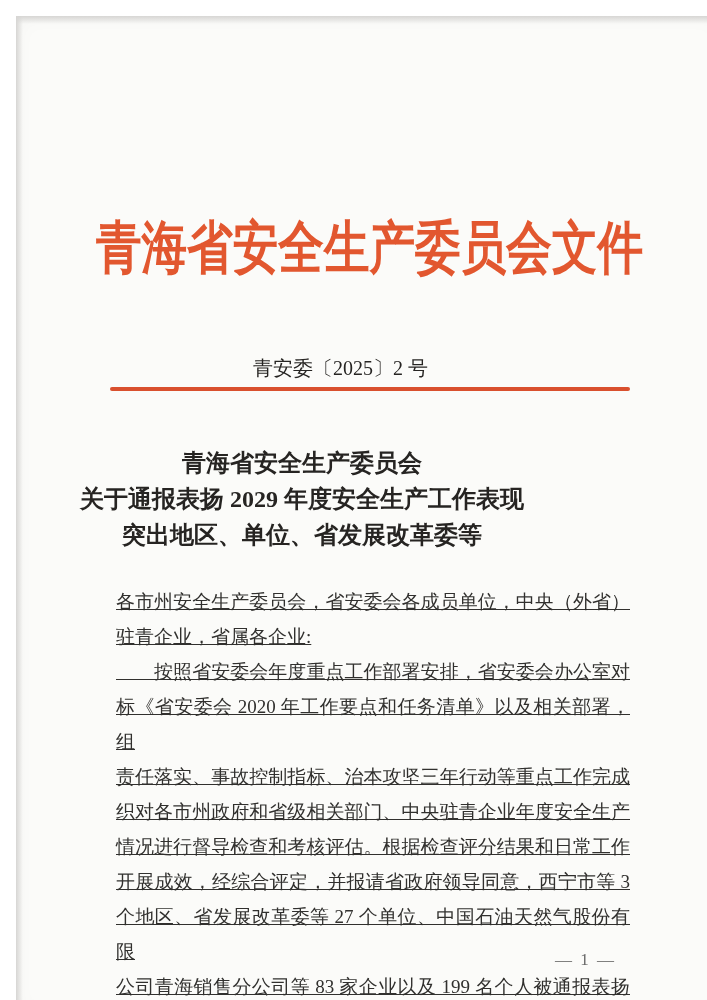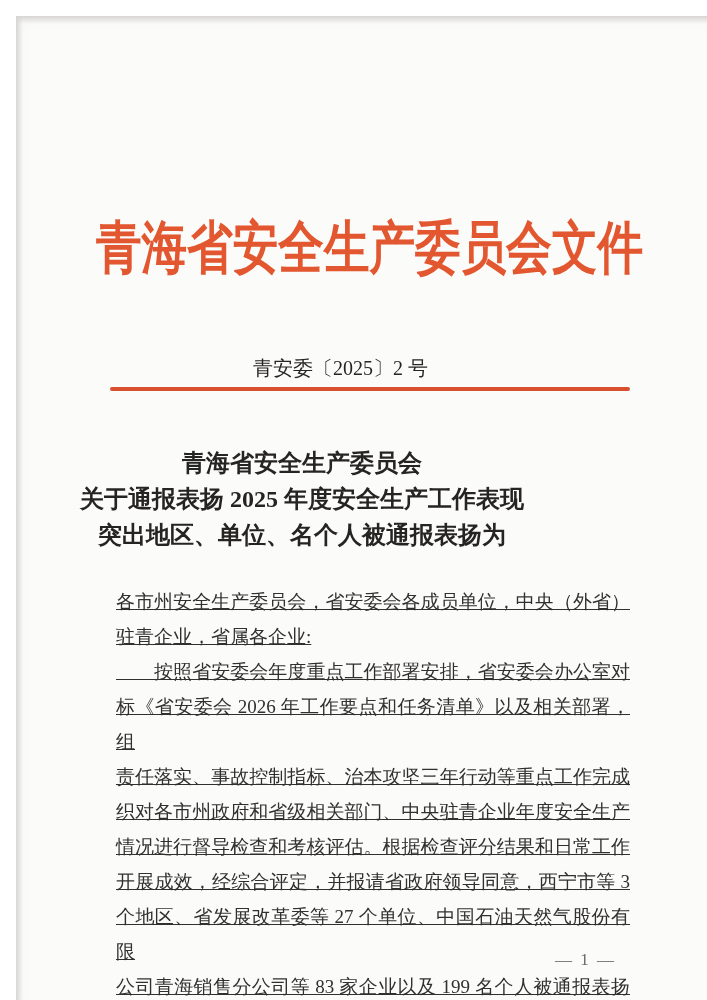--- a/index.html
+++ b/index.html
@@ -98,30 +98,30 @@
 
   <div class="header-title">青海省安全生产委员会文件</div>
 
   <div class="doc-number">青安委〔2025〕2 号</div>
 
   <div class="red-rule"></div>
 
   <div class="notice-title">
 
   <div class="title-line">青海省安全生产委员会</div>
-      <div class="title-line">关于通报表扬 2025 年度安全生产工作表现</div>
-      <div class="title-line">突出地区、单位、名个人被通报表扬为</div>
+      <div class="title-line">关于通报表扬 2029 年度安全生产工作表现</div>
+      <div class="title-line">突出地区、单位、省发展改革委等</div>
     </div>
 
   <div class="body-text">
 
   <div class="body-line">各市州安全生产委员会，省安委会各成员单位，中央（外省）</div>
       <div class="body-line no-fill">驻青企业，省属各企业:</div>
       <div class="body-line">　　按照省安委会年度重点工作部署安排，省安委会办公室对</div>
-      <div class="body-line">标《省安委会 2026 年工作要点和任务清单》以及相关部署，组</div>
+      <div class="body-line">标《省安委会 2020 年工作要点和任务清单》以及相关部署，组</div>
       <div class="body-line">责任落实、事故控制指标、治本攻坚三年行动等重点工作完成</div>
       <div class="body-line">织对各市州政府和省级相关部门、中央驻青企业年度安全生产</div>
       <div class="body-line">情况进行督导检查和考核评估。根据检查评分结果和日常工作</div>
       <div class="body-line">开展成效，经综合评定，并报请省政府领导同意，西宁市等 3</div>
       <div class="body-line">个地区、省发展改革委等 27 个单位、中国石油天然气股份有限</div>
       <div class="body-line">公司青海销售分公司等 83 家企业以及 199 名个人被通报表扬为</div>
     </div>
 
   <div class="page-number">— 1 —</div>
 </div>

